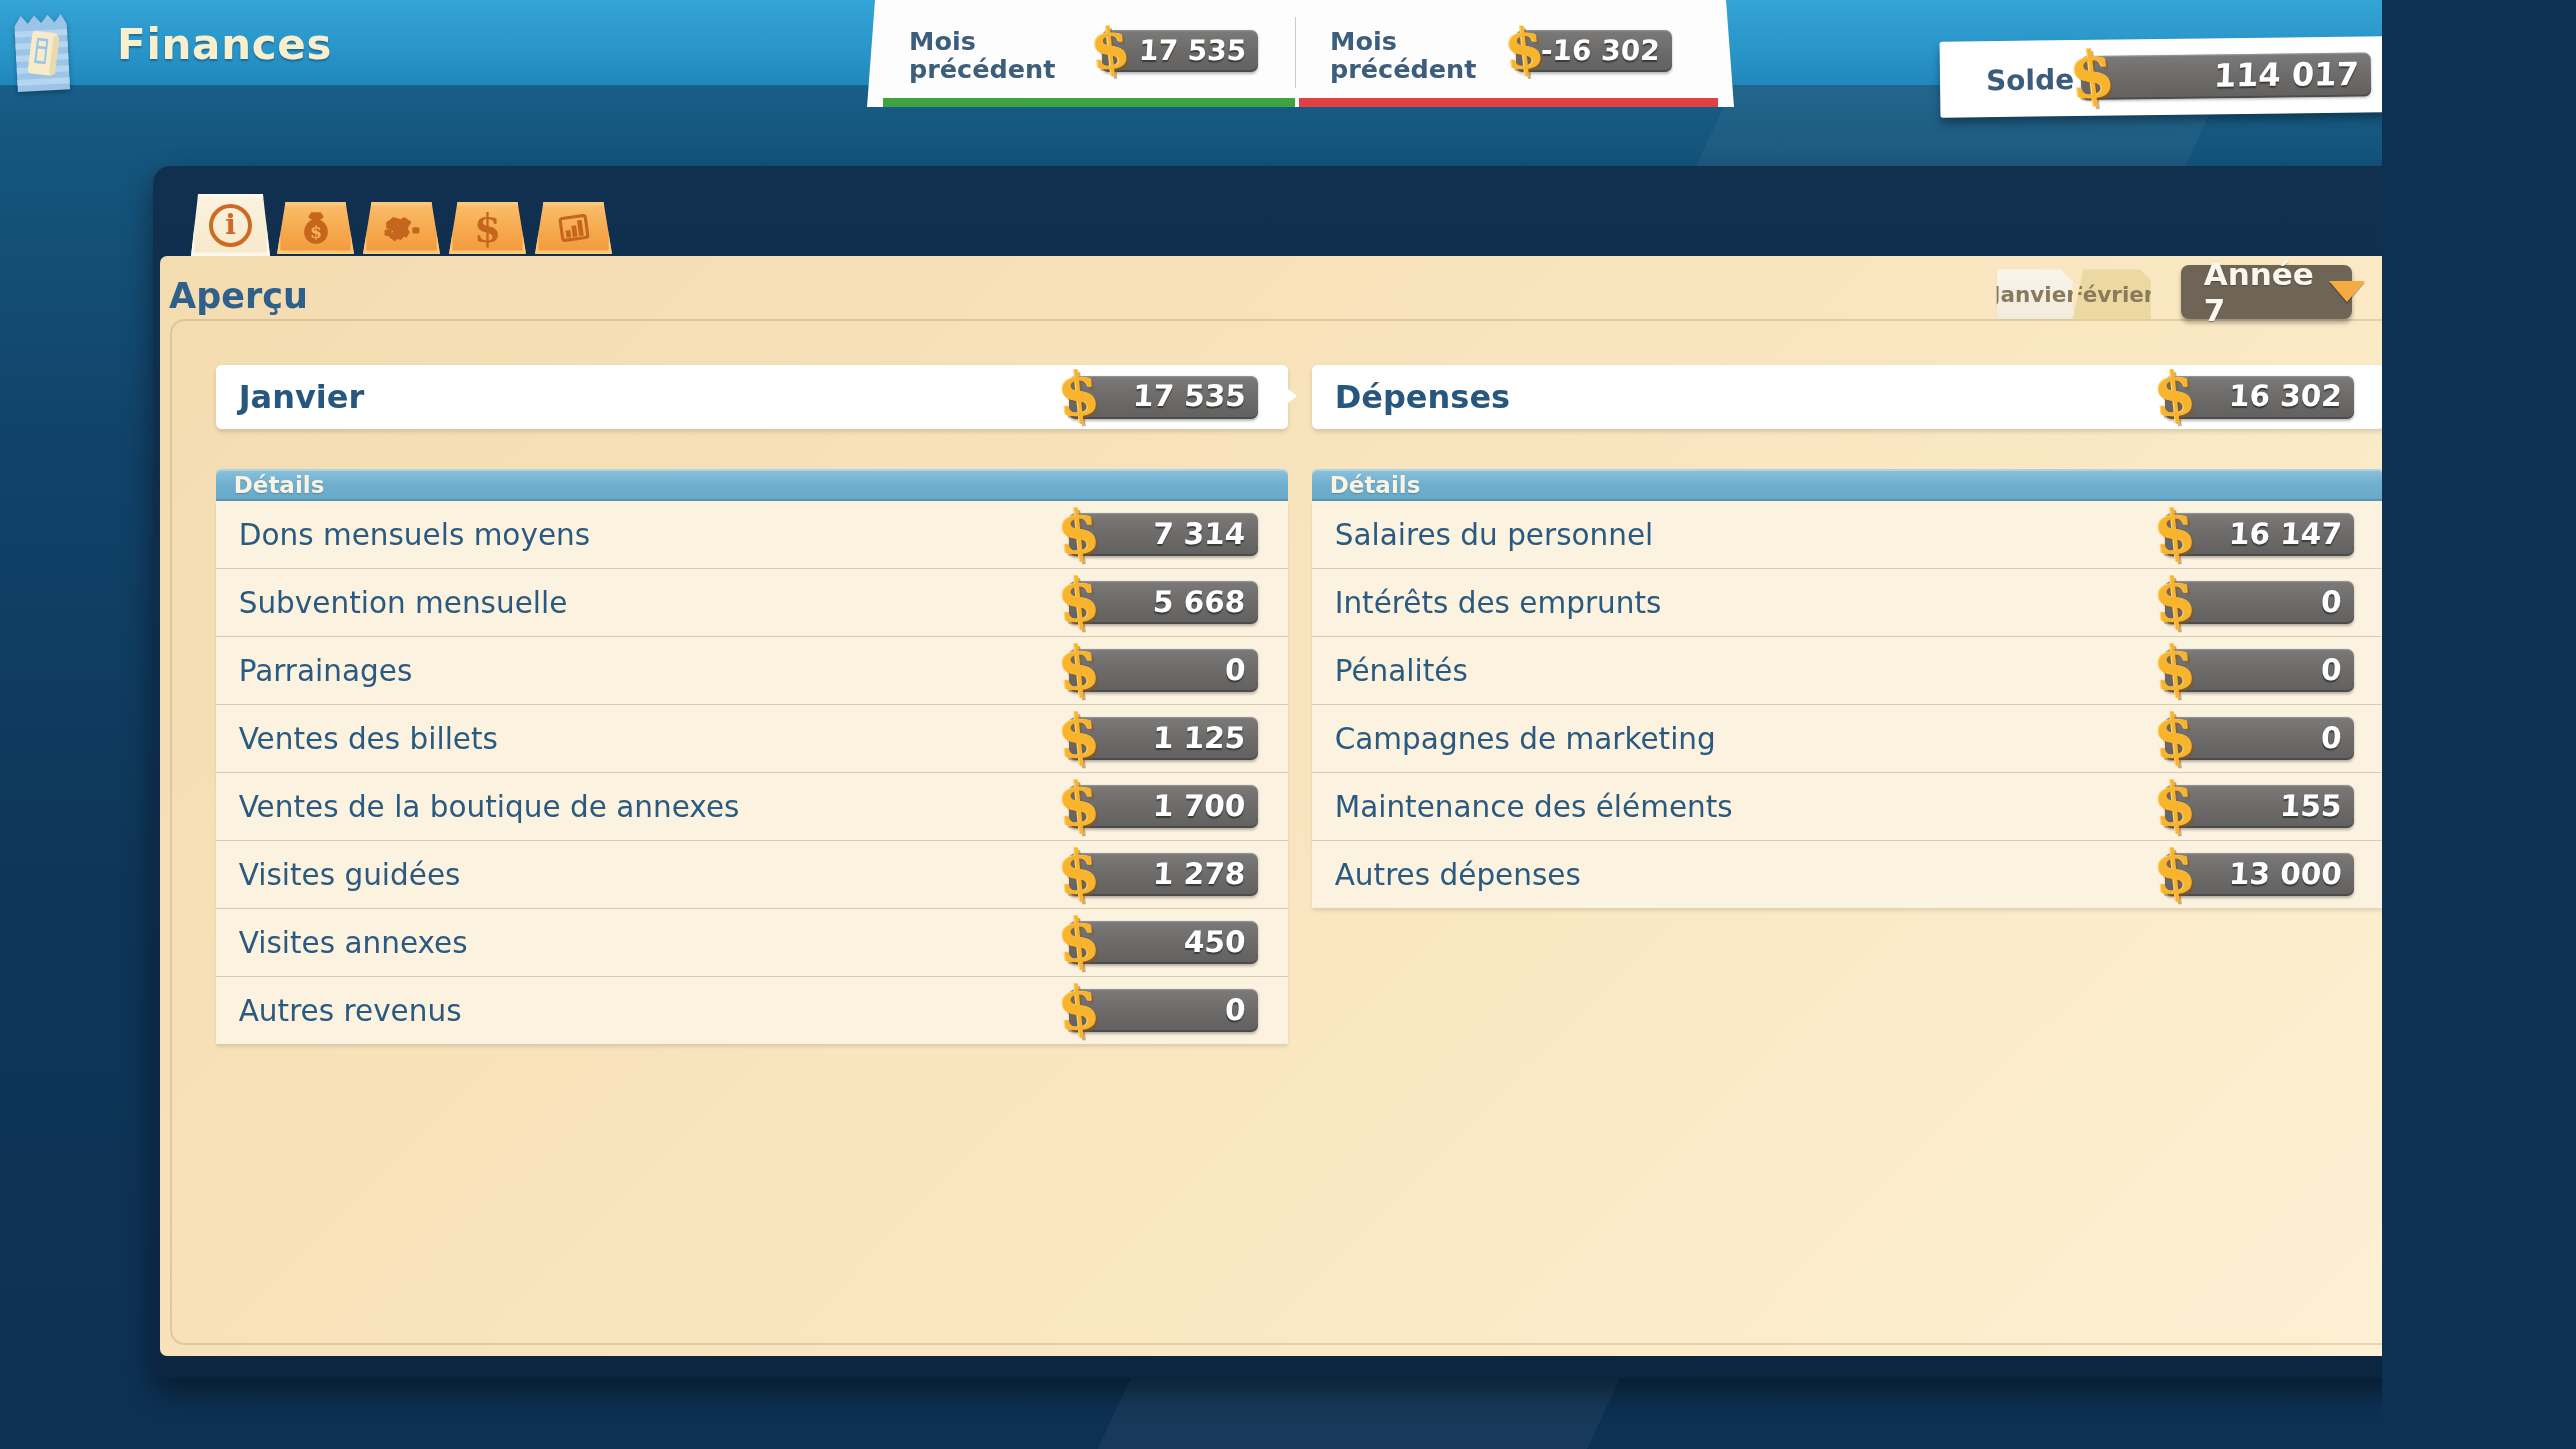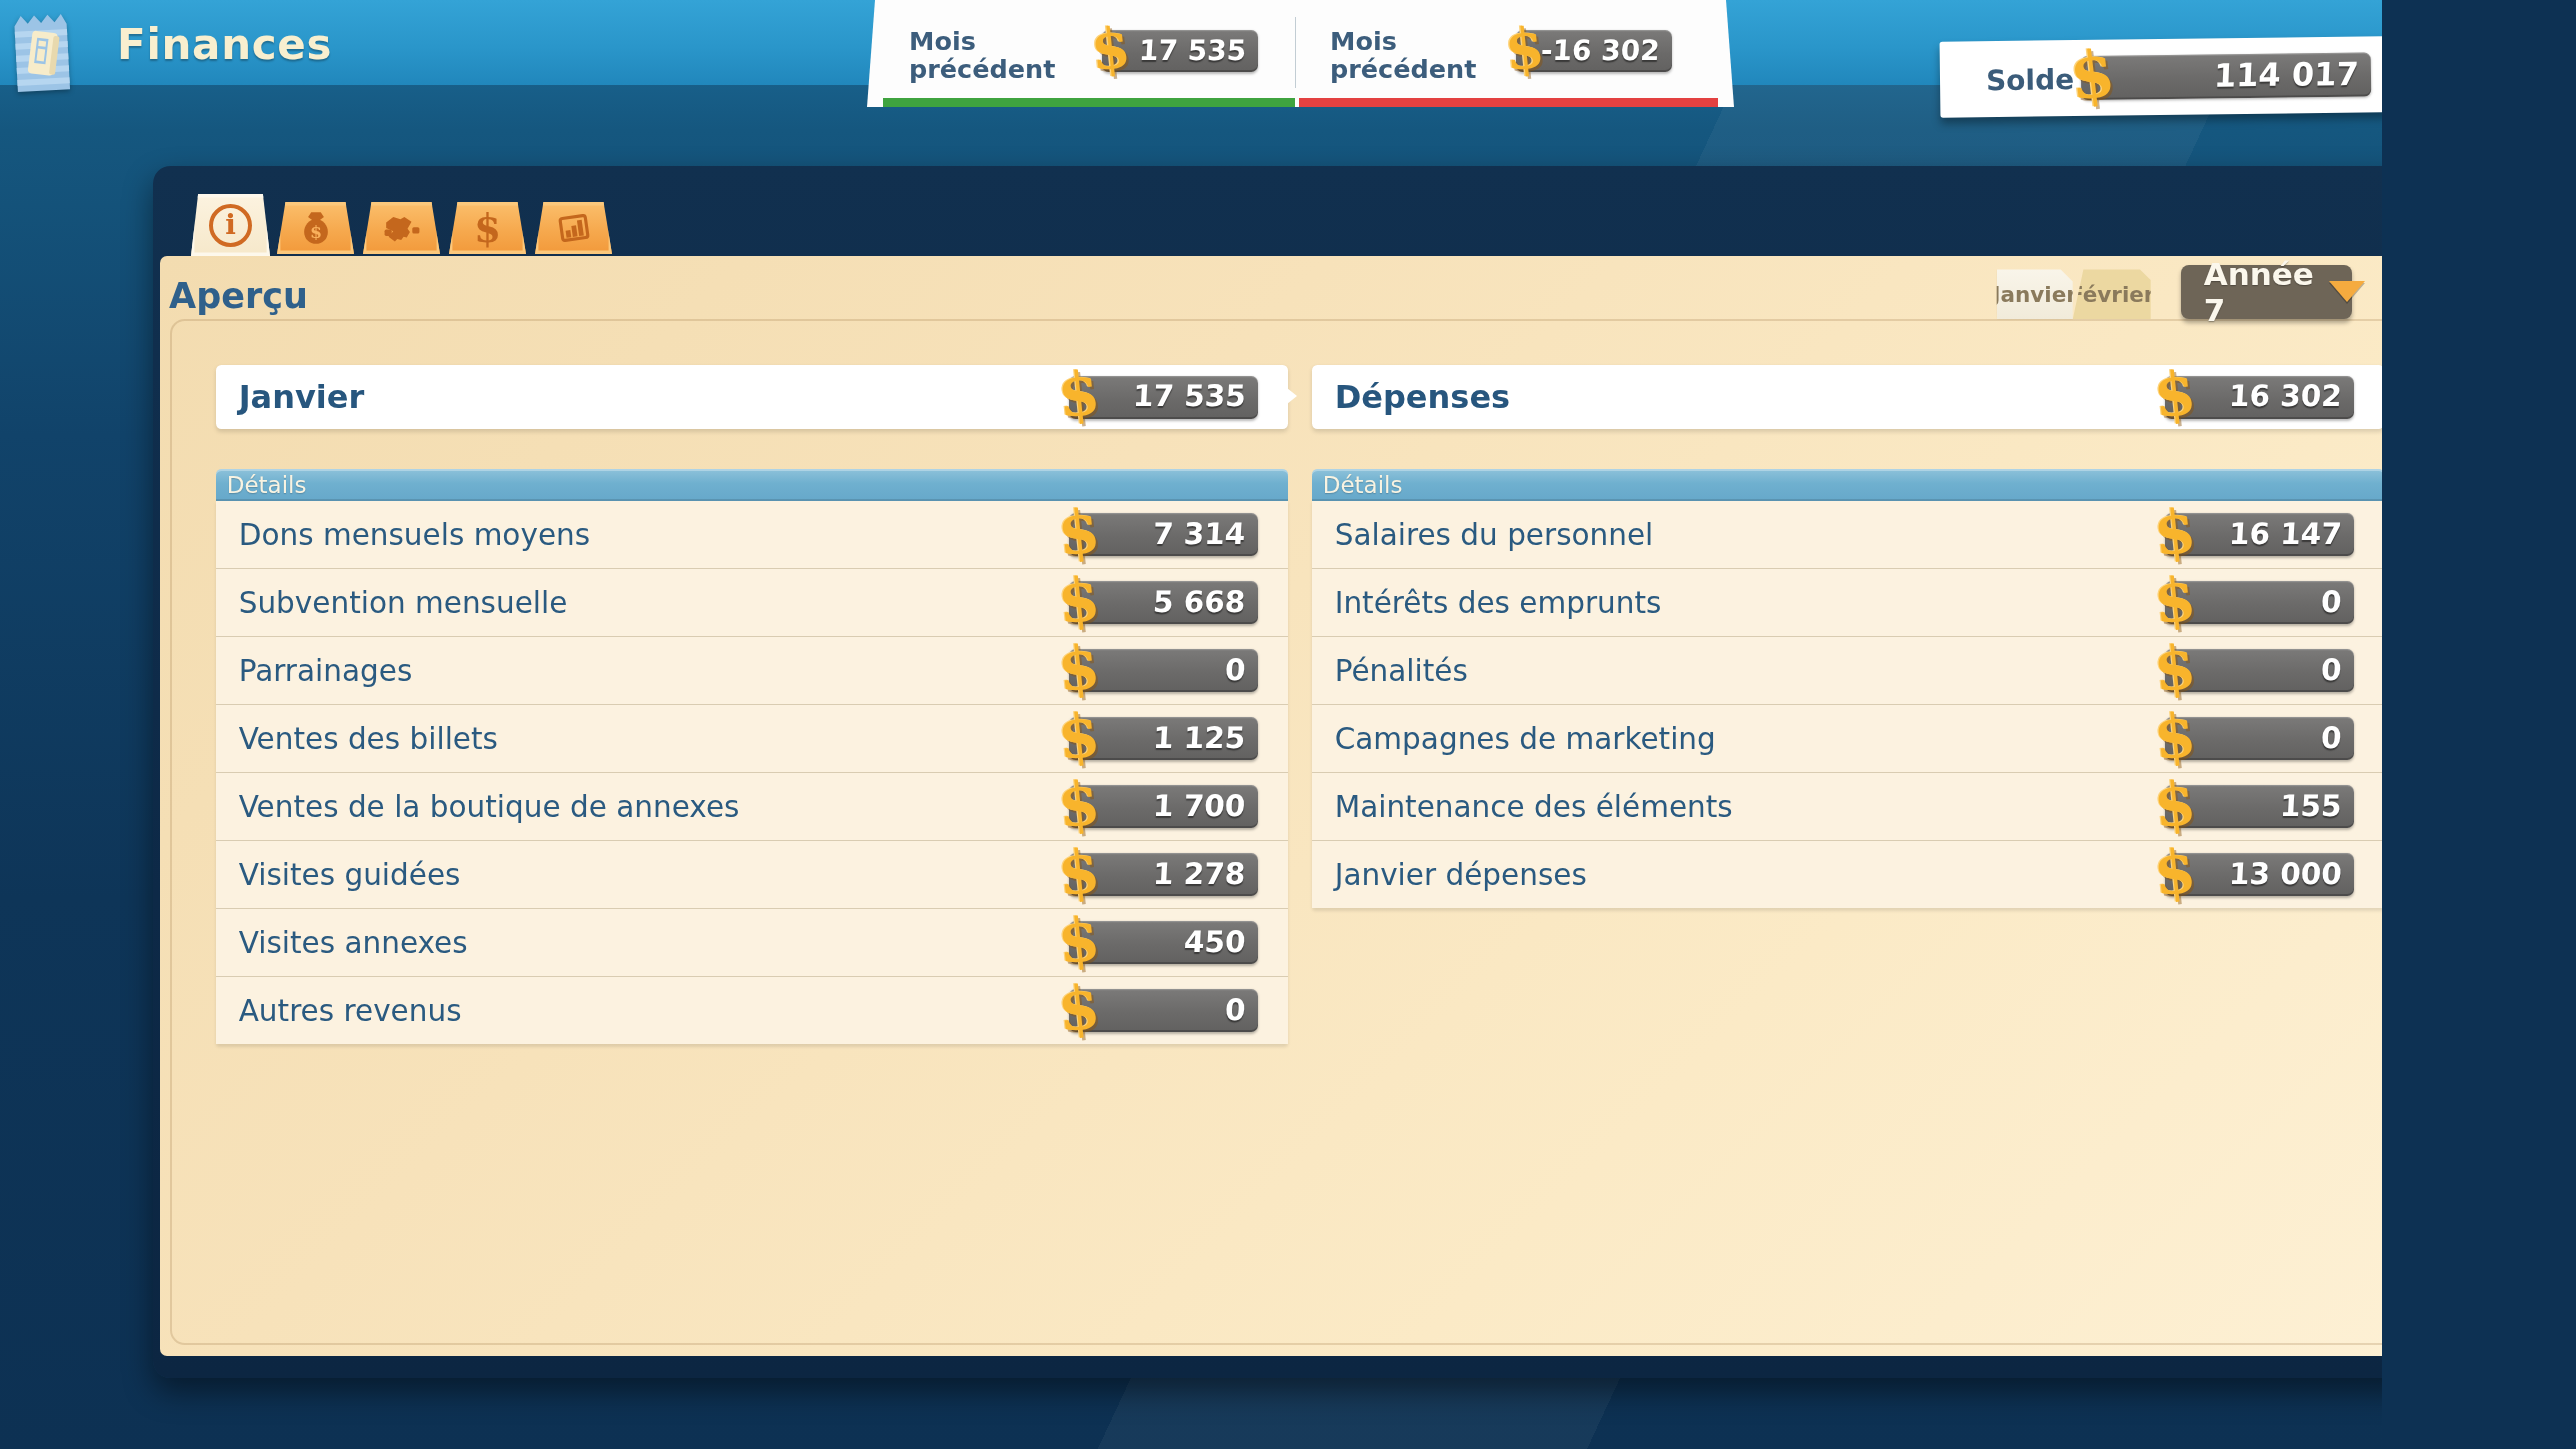--- a/index.html
+++ b/index.html
@@ -103,21 +103,21 @@
     border-left:10px solid #fff;border-top:8.7px solid transparent;border-bottom:8.7px solid transparent;}
   .card-title{position:absolute;left:23px;top:50%;transform:translateY(-50%);
     font-size:32px;font-weight:bold;color:#27567e;}
   .card-chip{right:30px;top:10.7px;width:189px;height:43px;}
   .card-chip .chip-value{font-size:29.5px;}
   .card-chip .chip-dollar::before{font-size:60px;}
   .details-bar{position:absolute;left:0;top:104px;width:100%;height:32px;border-radius:5.4px 5.4px 0 0;
     background:linear-gradient(180deg,#8ec2da 0%,#6fb0cf 45%,#66a8ca 100%);
     box-shadow:inset 0 2px 0 rgba(255,255,255,.3),inset 0 -2px 0 rgba(0,0,0,.12);
     display:flex;align-items:center;}
-  .details-bar span{margin-left:11px;font-size:23px;font-weight:normal;color:#f8f3e2;text-shadow:0 0.7px 1.3px rgba(0,0,0,.2);}
+  .details-bar span{margin-left:18px;font-size:23px;font-weight:bold;color:#f8f3e2;text-shadow:0 0.7px 1.3px rgba(0,0,0,.2);}
   .rows{position:absolute;left:0;top:136px;width:100%;border-radius:0 0 3.4px 3.4px;overflow:visible;
     box-shadow:0 2.7px 3.4px rgba(0,0,0,.1);}
   .row{position:relative;height:67px;background:#fcf2e0;}
   .row + .row{border-top:1.3px solid #d9ccb2;}
   .row-label{position:absolute;left:23px;top:50%;transform:translateY(-50%);
     font-size:29.5px;font-weight:normal;color:#2a5a80;white-space:nowrap;}
   .row-chip{right:30px;top:12px;width:189px;height:43px;}
   .row-chip .chip-value{font-size:29.5px;}
   .row-chip .chip-dollar::before{font-size:60px;}
   .cursor{position:absolute;right:54px;bottom:12px;}
@@ -342,21 +342,21 @@
               </div>
           </div>
           <div class="row">
             <span class="row-label">Maintenance des éléments</span>
             <div class="chip row-chip">
                 <span class="chip-dollar"></span>
                 <span class="chip-value">155</span>
               </div>
           </div>
           <div class="row">
-            <span class="row-label">Janvier dépenses</span>
+            <span class="row-label">Autres dépenses</span>
             <div class="chip row-chip">
                 <span class="chip-dollar"></span>
                 <span class="chip-value">13 000</span>
               </div>
           </div>
         </div>
       </div>
     </div>
 
     <div class="cursor">

